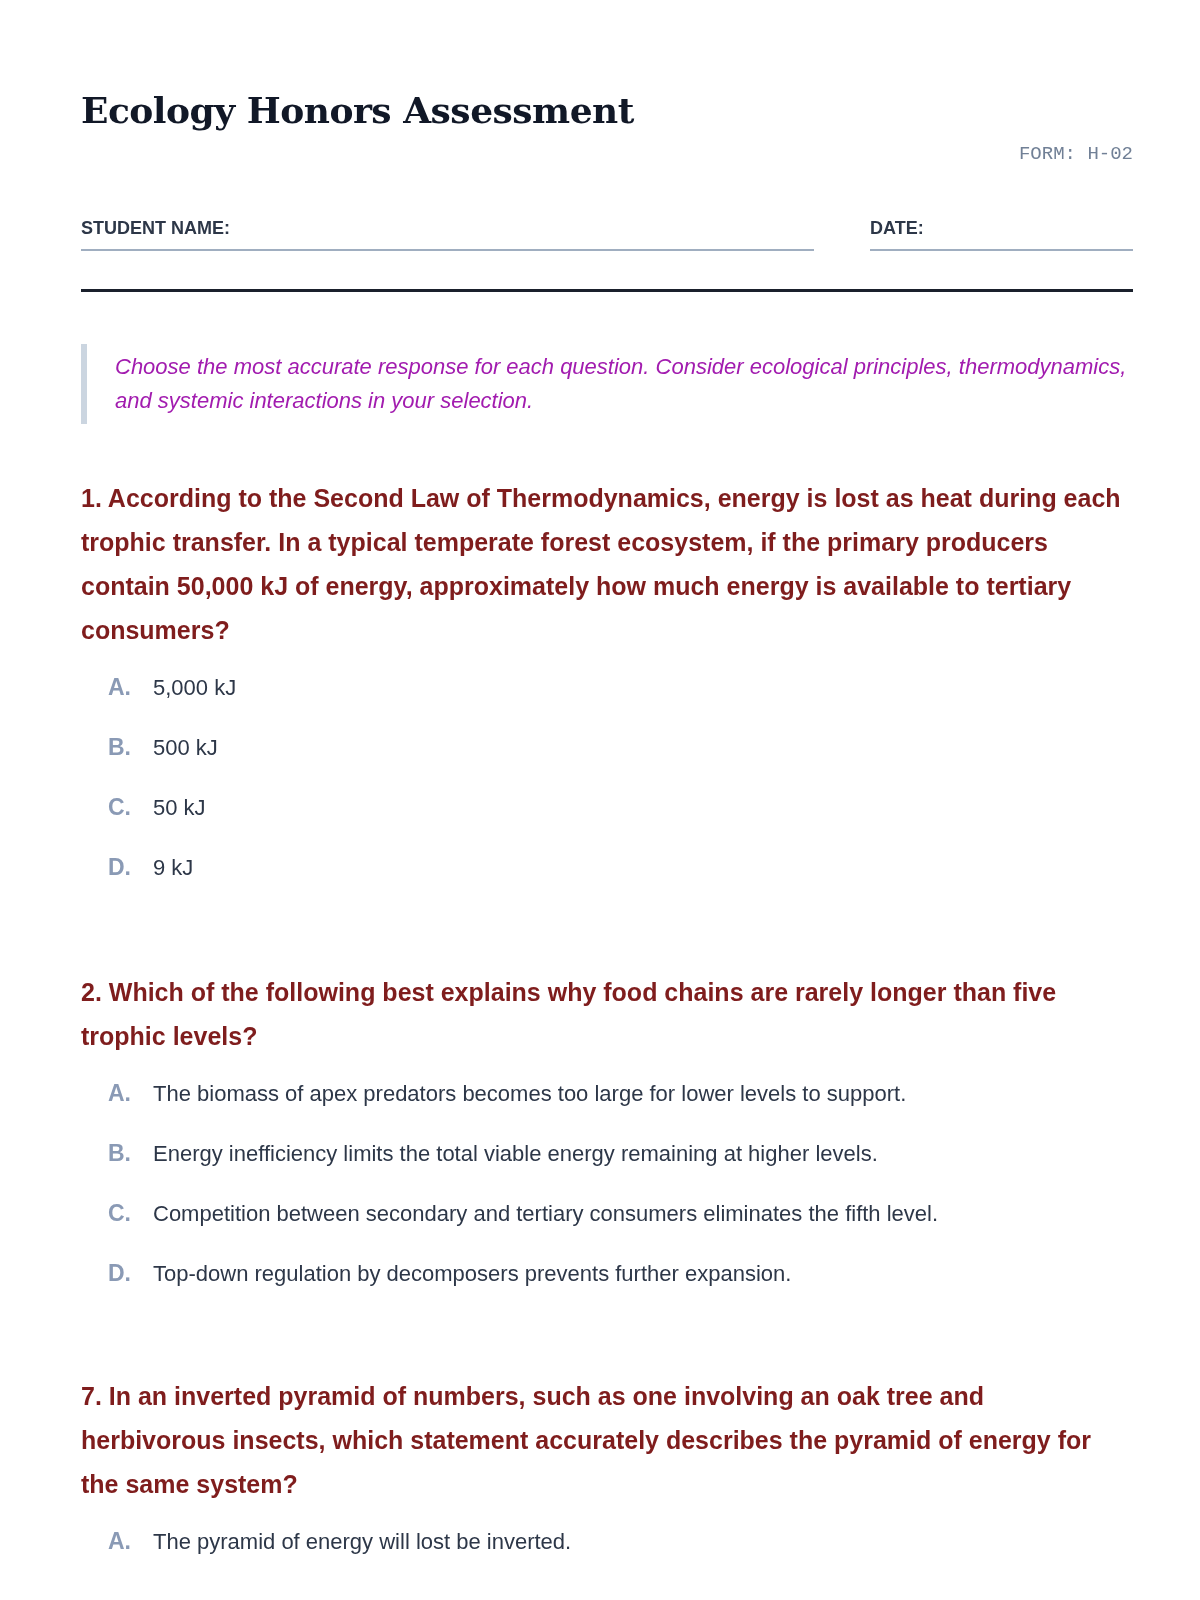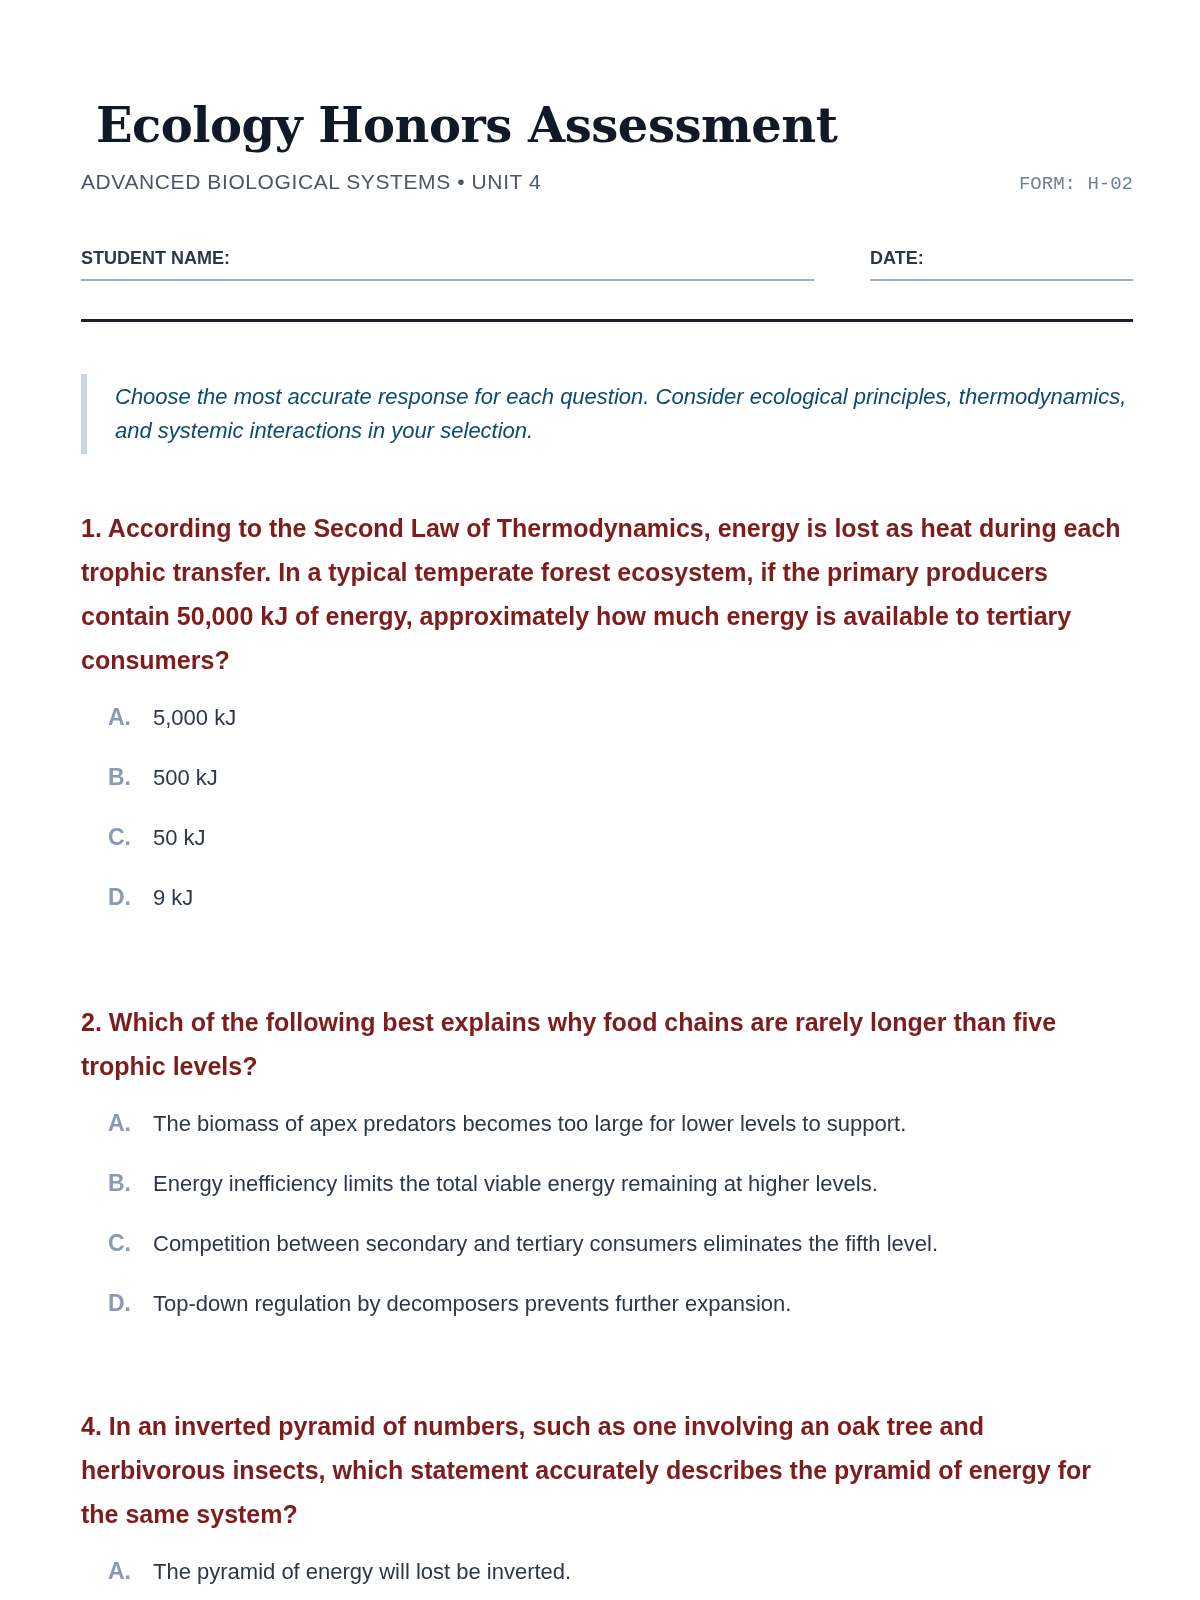--- a/index.html
+++ b/index.html
@@ -1,41 +1,41 @@
 <!DOCTYPE html>
 <html><head>
 <meta charset="utf-8">
 <style>
   html, body { margin: 0; padding: 0; background: #ffffff; }
   body { width: 1200px; height: 1600px; overflow: hidden; position: relative; }
   .page { position: absolute; left: 81px; top: 80px; width: 1052px; }
   .title {
-    font-family: "DejaVu Serif", serif; font-weight: bold; font-size: 48px;
-    color: #111827; margin: 15px; line-height: 60px; letter-spacing: -0.5px;
+    font-family: "DejaVu Serif", serif; font-weight: bold; font-size: 36px;
+    color: #111827; margin: 0; line-height: 60px; letter-spacing: -0.5px;
   }
   .subrow { position: relative; height: 30px; margin-top: -2px; }
   .subtitle {
     font-family: "Liberation Sans", sans-serif; font-size: 21px; color: #4a5568;
     letter-spacing: 0.6px; position: absolute; left: 0; top: 2px;
   }
   .form-code {
     font-family: "Liberation Mono", monospace; font-size: 19px; color: #718096;
     position: absolute; right: 0; top: 5px;
   }
   .fields { position: relative; height: 90px; margin-top: 35px; }
   .field-label {
     font-family: "Liberation Sans", sans-serif; font-weight: bold; font-size: 18px;
     color: #2d3748; position: absolute; top: 15px;
   }
   .field-line { position: absolute; top: 46px; height: 0; border-top: 2px solid #a0aec0; }
   .rule { height: 3px; background: #1a202c; margin-top: -4px; }
   .instructions {
     margin-top: 52px; border-left: 6px solid #cbd5e0; padding-left: 28px;
     font-family: "Liberation Sans", sans-serif; font-style: italic; font-size: 22px;
-    line-height: 34px; color: #0c4a6e; padding-top: 6px; padding-bottom: 6px;
+    line-height: 34px; color: #a21caf; padding-top: 6px; padding-bottom: 6px;
   }
   .question { margin-top: 52px; }
   .q-text {
     font-family: "Liberation Sans", sans-serif; font-weight: bold; font-size: 25px;
     line-height: 44px; color: #7f1d1d; margin: 0;
   }
   .options { list-style: none; padding: 0; margin: 22px 0 0 27px; }
   .option { display: flex; align-items: baseline; height: 60px; }
   .opt-letter {
     font-family: "Liberation Sans", sans-serif; font-weight: bold; font-size: 23px;
@@ -46,21 +46,20 @@
   }
   #q2 { margin-top: 56px; }
   #q3 { margin-top: 54px; }
 </style>
 </head>
 <body>
 
 <div class="page">
   <h1 class="title">Ecology Honors Assessment</h1>
   <div class="subrow">
-    <span class="subtitle">ADVANCED BIOLOGICAL SYSTEMS • UNIT 4</span>
     <span class="form-code">FORM: H-02</span>
   </div>
 
   <div class="fields">
     <span class="field-label" style="left:0;">STUDENT NAME:</span>
     <div class="field-line" style="left:0; width:733px;"></div>
     <span class="field-label" style="left:789px;">DATE:</span>
     <div class="field-line" style="left:789px; width:263px;"></div>
   </div>
   <div class="rule"></div>
@@ -105,21 +104,21 @@
           <span class="opt-text">Competition between secondary and tertiary consumers eliminates the fifth level.</span>
         </li>
       <li class="option">
           <span class="opt-letter">D.</span>
           <span class="opt-text">Top-down regulation by decomposers prevents further expansion.</span>
         </li>
     </ul>
   </div>
 
   <div class="question" id="q3">
-    <p class="q-text">4. In an inverted pyramid of numbers, such as one involving an oak tree and herbivorous insects, which statement accurately describes the pyramid of energy for the same system?</p>
+    <p class="q-text">7. In an inverted pyramid of numbers, such as one involving an oak tree and herbivorous insects, which statement accurately describes the pyramid of energy for the same system?</p>
     <ul class="options">
       <li class="option">
           <span class="opt-letter">A.</span>
           <span class="opt-text">The pyramid of energy will lost be inverted.</span>
         </li>
     </ul>
   </div>
 </div>
 
 </body></html>

